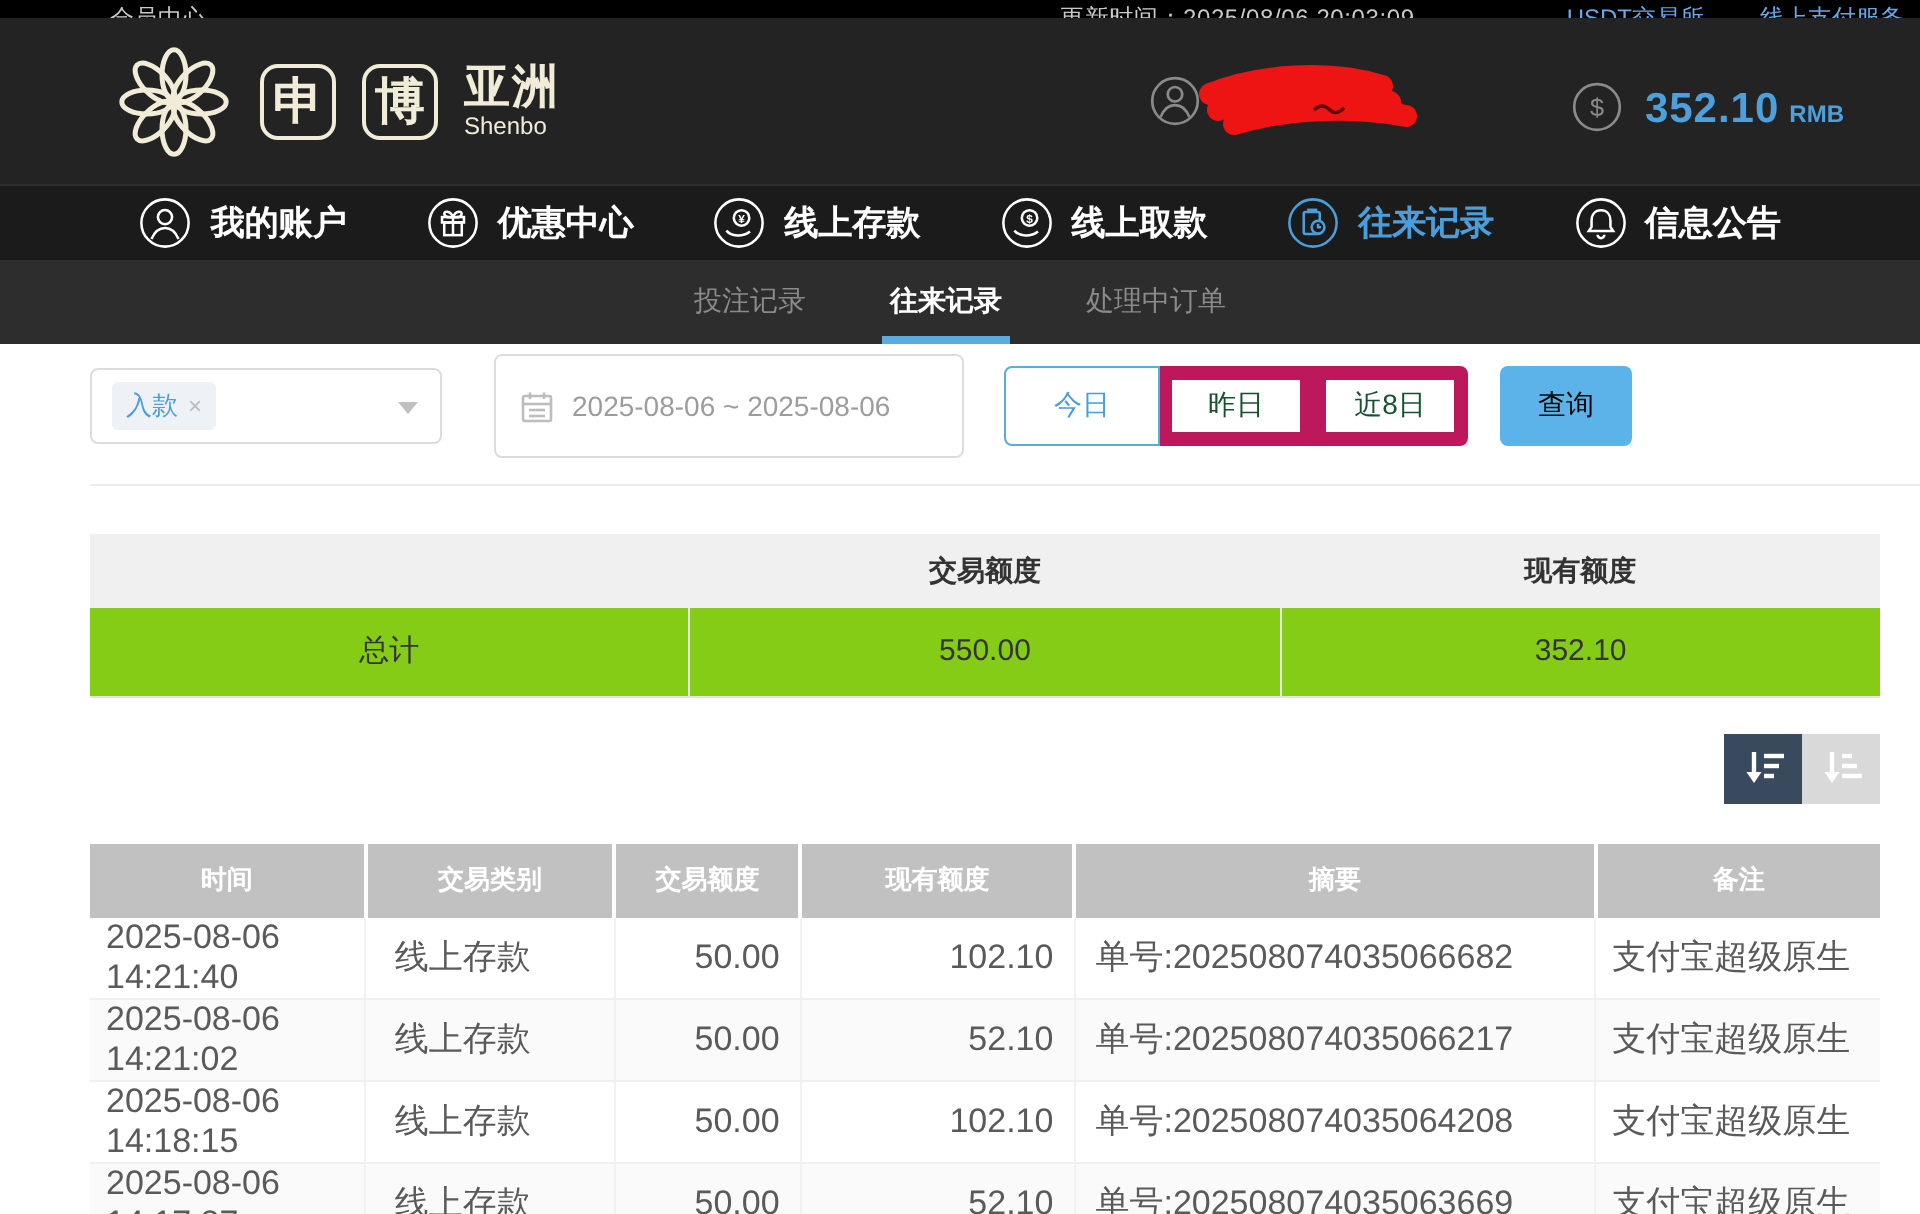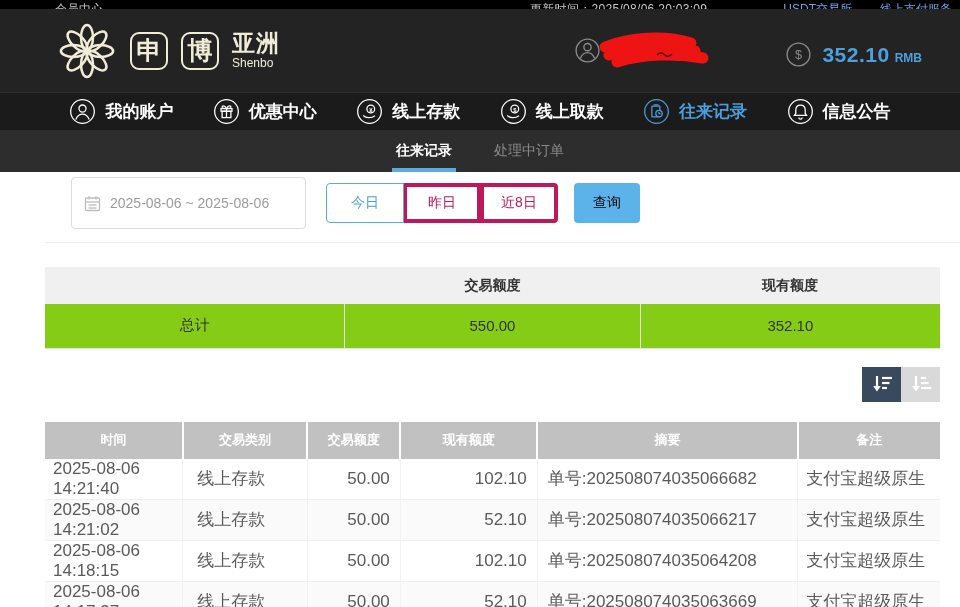--- a/index.html
+++ b/index.html
@@ -60,22 +60,22 @@
   .type-tag { background:#eef1f6; border-radius:3px; padding:3px 7px; font-size:13px;
     color:#4a9edb; display:flex; align-items:center; gap:5px; }
   .type-tag .x { color:#b6bcc6; font-size:12px; cursor:pointer; }
   .select-caret { position:absolute; right:11px; top:16px; width:0; height:0;
     border-left:5px solid transparent; border-right:5px solid transparent;
     border-top:6px solid #c0c0c0; }
   .date-input { width:235px; height:52px; border:1px solid #dcdcdc; border-radius:4px;
     display:flex; align-items:center; gap:9px; padding:0 12px; margin-left:26px;
     color:#9c9c9c; font-size:14px; background:#fff; }
   .btn-group { display:flex; margin-left:20px; }
-  .qbtn { width:78px; height:40px; background:#fff; border:4px solid #be185d;
-    font-size:14px; color:#be185d; display:flex; align-items:center; justify-content:center;
+  .qbtn { width:78px; height:40px; background:#fff; border:7px solid #be185d;
+    font-size:14px; color:#14532d; display:flex; align-items:center; justify-content:center;
     cursor:pointer; margin-left:-1px; }
   .qbtn:first-child { border-radius:4px 0 0 4px; margin-left:0; }
   .qbtn:last-child { border-radius:0 4px 4px 0; }
   .qbtn.active { border:1px solid #5aabde; color:#4a9edb; position:relative; z-index:2; }
   .search-btn { width:66px; height:40px; background:#5bb3ea; color:#000000; border:none;
     border-radius:4px; font-size:14px; margin-left:16px; cursor:pointer; }
 
   .filter-divider { border-bottom:1px solid #ececec; margin:19px -20px 0 0; }
 
   
@@ -256,27 +256,35 @@
         <circle cx="16" cy="16" r="14"></circle>
         <path d="M16 8.5 c-3.6 0 -5.6 2.6 -5.6 6.2 v3.6 l-1.6 2.4 h14.4 l-1.6 -2.4 v-3.6 c0 -3.6 -2 -6.2 -5.6 -6.2z"></path>
         <path d="M14 23 a2 2 0 0 0 4 0"></path>
       </g>
     </svg>
     <span>信息公告</span>
   </div>
 </div>
 
 <div class="subtabs">
+  <div class="subtab">投注记录</div>
   <div class="subtab active">往来记录</div>
   <div class="subtab">处理中订单</div>
 </div>
 
 <div class="content">
 
   <div class="filters">
+    <div class="type-select">
+      <span class="type-tag">
+        <span>入款</span>
+        <span class="x">×</span>
+      </span>
+      <span class="select-caret"></span>
+    </div>
 
     <div class="date-input">
       <svg width="17" height="17" viewBox="0 0 17 17">
         <g fill="none" stroke="#bdbdbd" stroke-width="1.3">
           <rect x="1.5" y="3" width="14" height="12.5" rx="1"></rect>
           <line x1="1.5" y1="7" x2="15.5" y2="7"></line>
           <line x1="5" y1="1.2" x2="5" y2="4.5"></line>
           <line x1="12" y1="1.2" x2="12" y2="4.5"></line>
           <line x1="4.5" y1="10" x2="12.5" y2="10"></line>
           <line x1="4.5" y1="13" x2="12.5" y2="13"></line>

